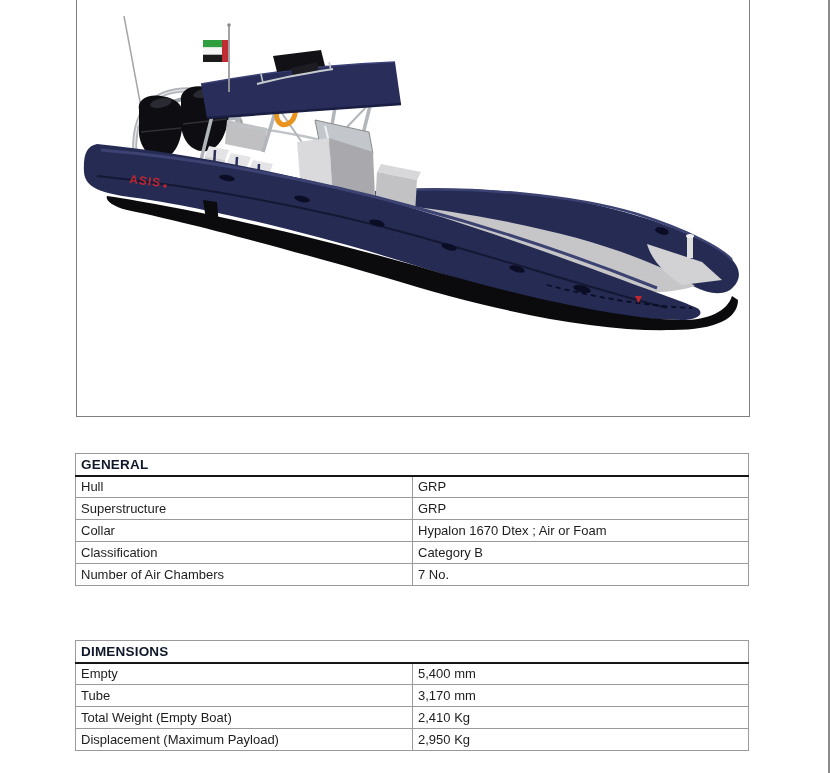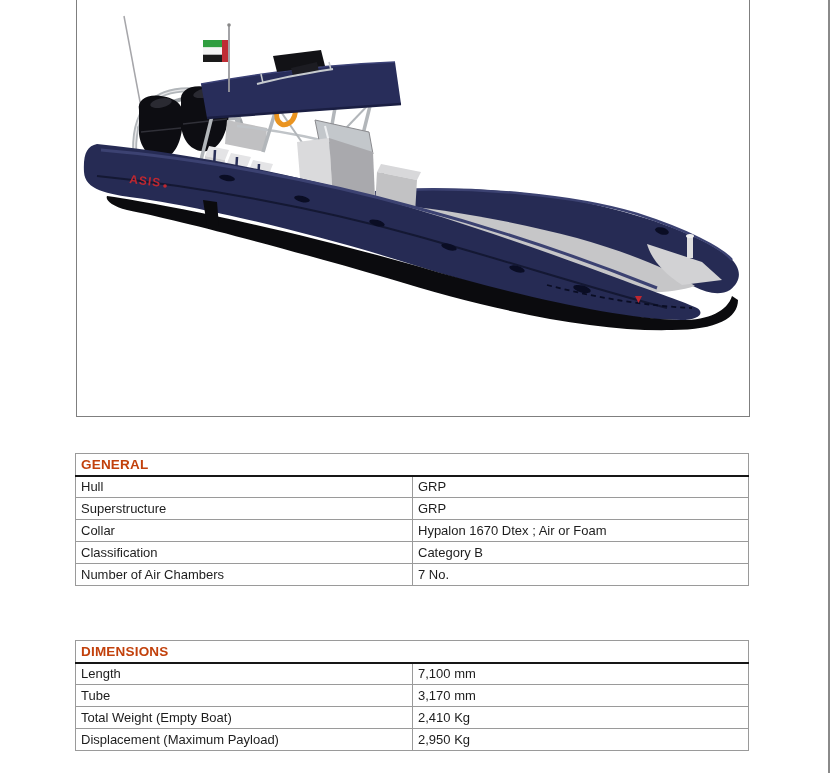--- a/index.html
+++ b/index.html
@@ -14,21 +14,21 @@
                  background:#fff; border:1.5px solid #7f7f7f; border-top:none; }
   .image-panel svg { display:block; }
 
   .spec-table { position:absolute; left:75px; width:673px; table-layout:fixed;
                 border-collapse:collapse; border:1.6px solid #6b6b6b;
                 font-size:13px; color:#1d1d1d; }
   .spec-table.general { top:453px; }
   .spec-table.dimensions { top:640px; }
   .spec-table td { border:1px solid #9a9a9a; height:22px; padding:0 4px 0 5px;
                    vertical-align:middle; white-space:nowrap; overflow:hidden; }
-  .spec-table tr.title-row td { font-weight:bold; font-size:13.5px; color:#c2410c;
+  .spec-table tr.title-row td { font-weight:bold; font-size:13.5px; color:#0f172a;
                                 border-bottom:2.8px solid #161616; letter-spacing:.2px; }
   .col-label { width:337px; }
   .col-value { width:336px; }
 </style>
 </head>
 <body>
 
 <div class="page">
 
   <div class="page-right-border"></div>
@@ -193,22 +193,22 @@
   <table class="spec-table dimensions">
     <colgroup>
         <col class="col-label">
         <col class="col-value">
       </colgroup>
     <tbody>
         <tr class="title-row">
       <td colspan="2">DIMENSIONS</td>
     </tr>
     <tr>
-      <td>Length</td>
-      <td>7,100 mm</td>
+      <td>Empty</td>
+      <td>5,400 mm</td>
     </tr>
     <tr>
       <td>Tube</td>
       <td>3,170 mm</td>
     </tr>
     <tr>
       <td>Total Weight (Empty Boat)</td>
       <td>2,410 Kg</td>
     </tr>
     <tr>

